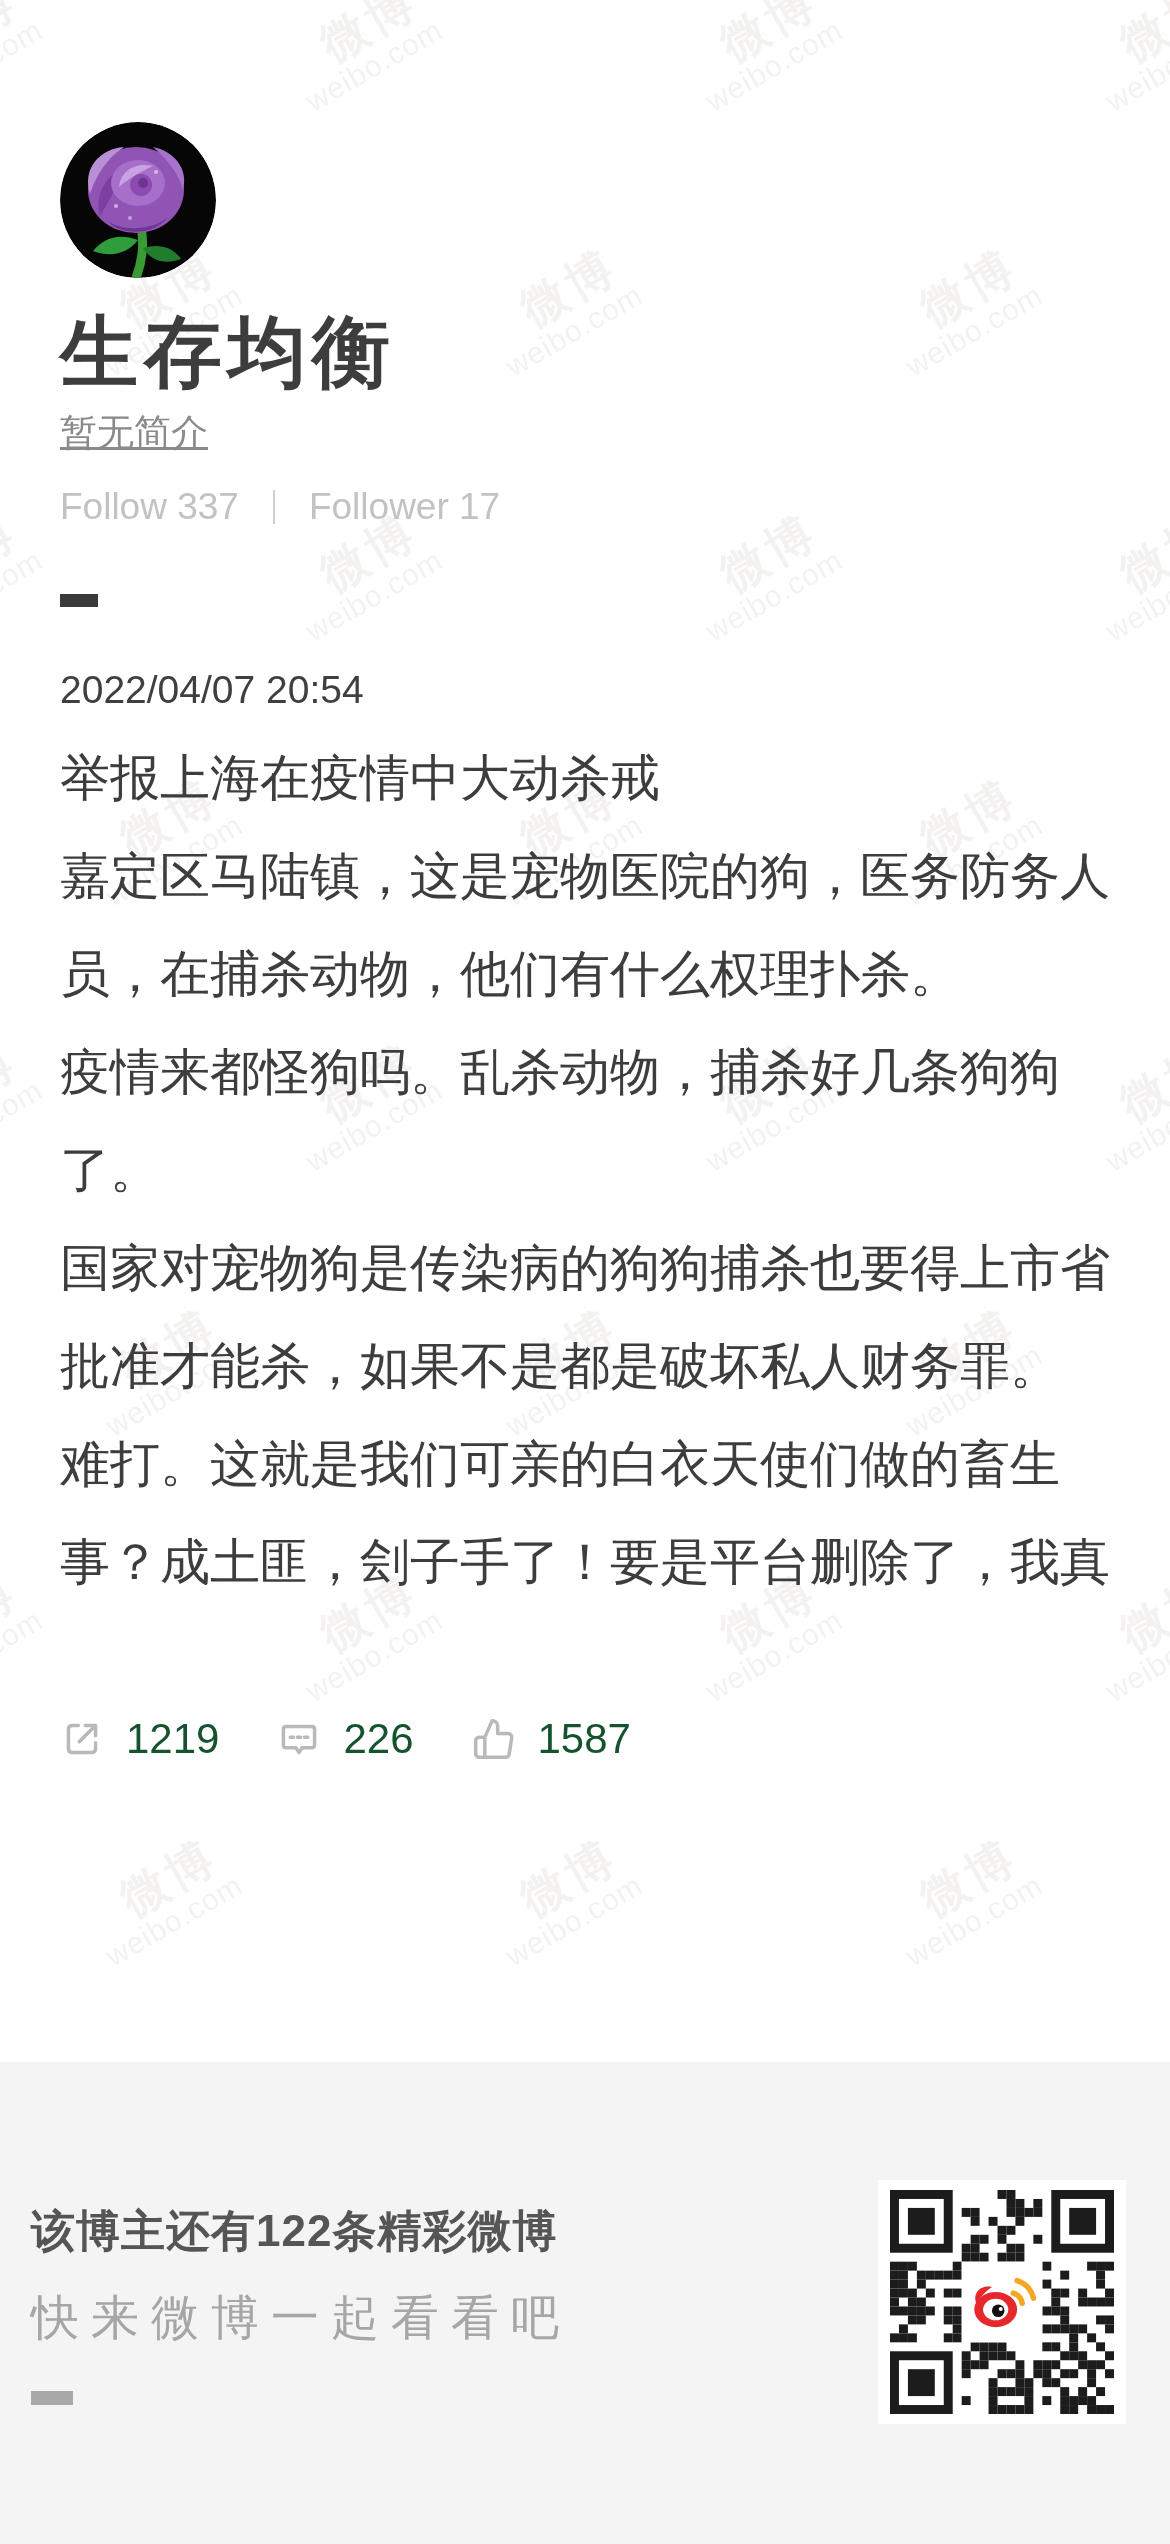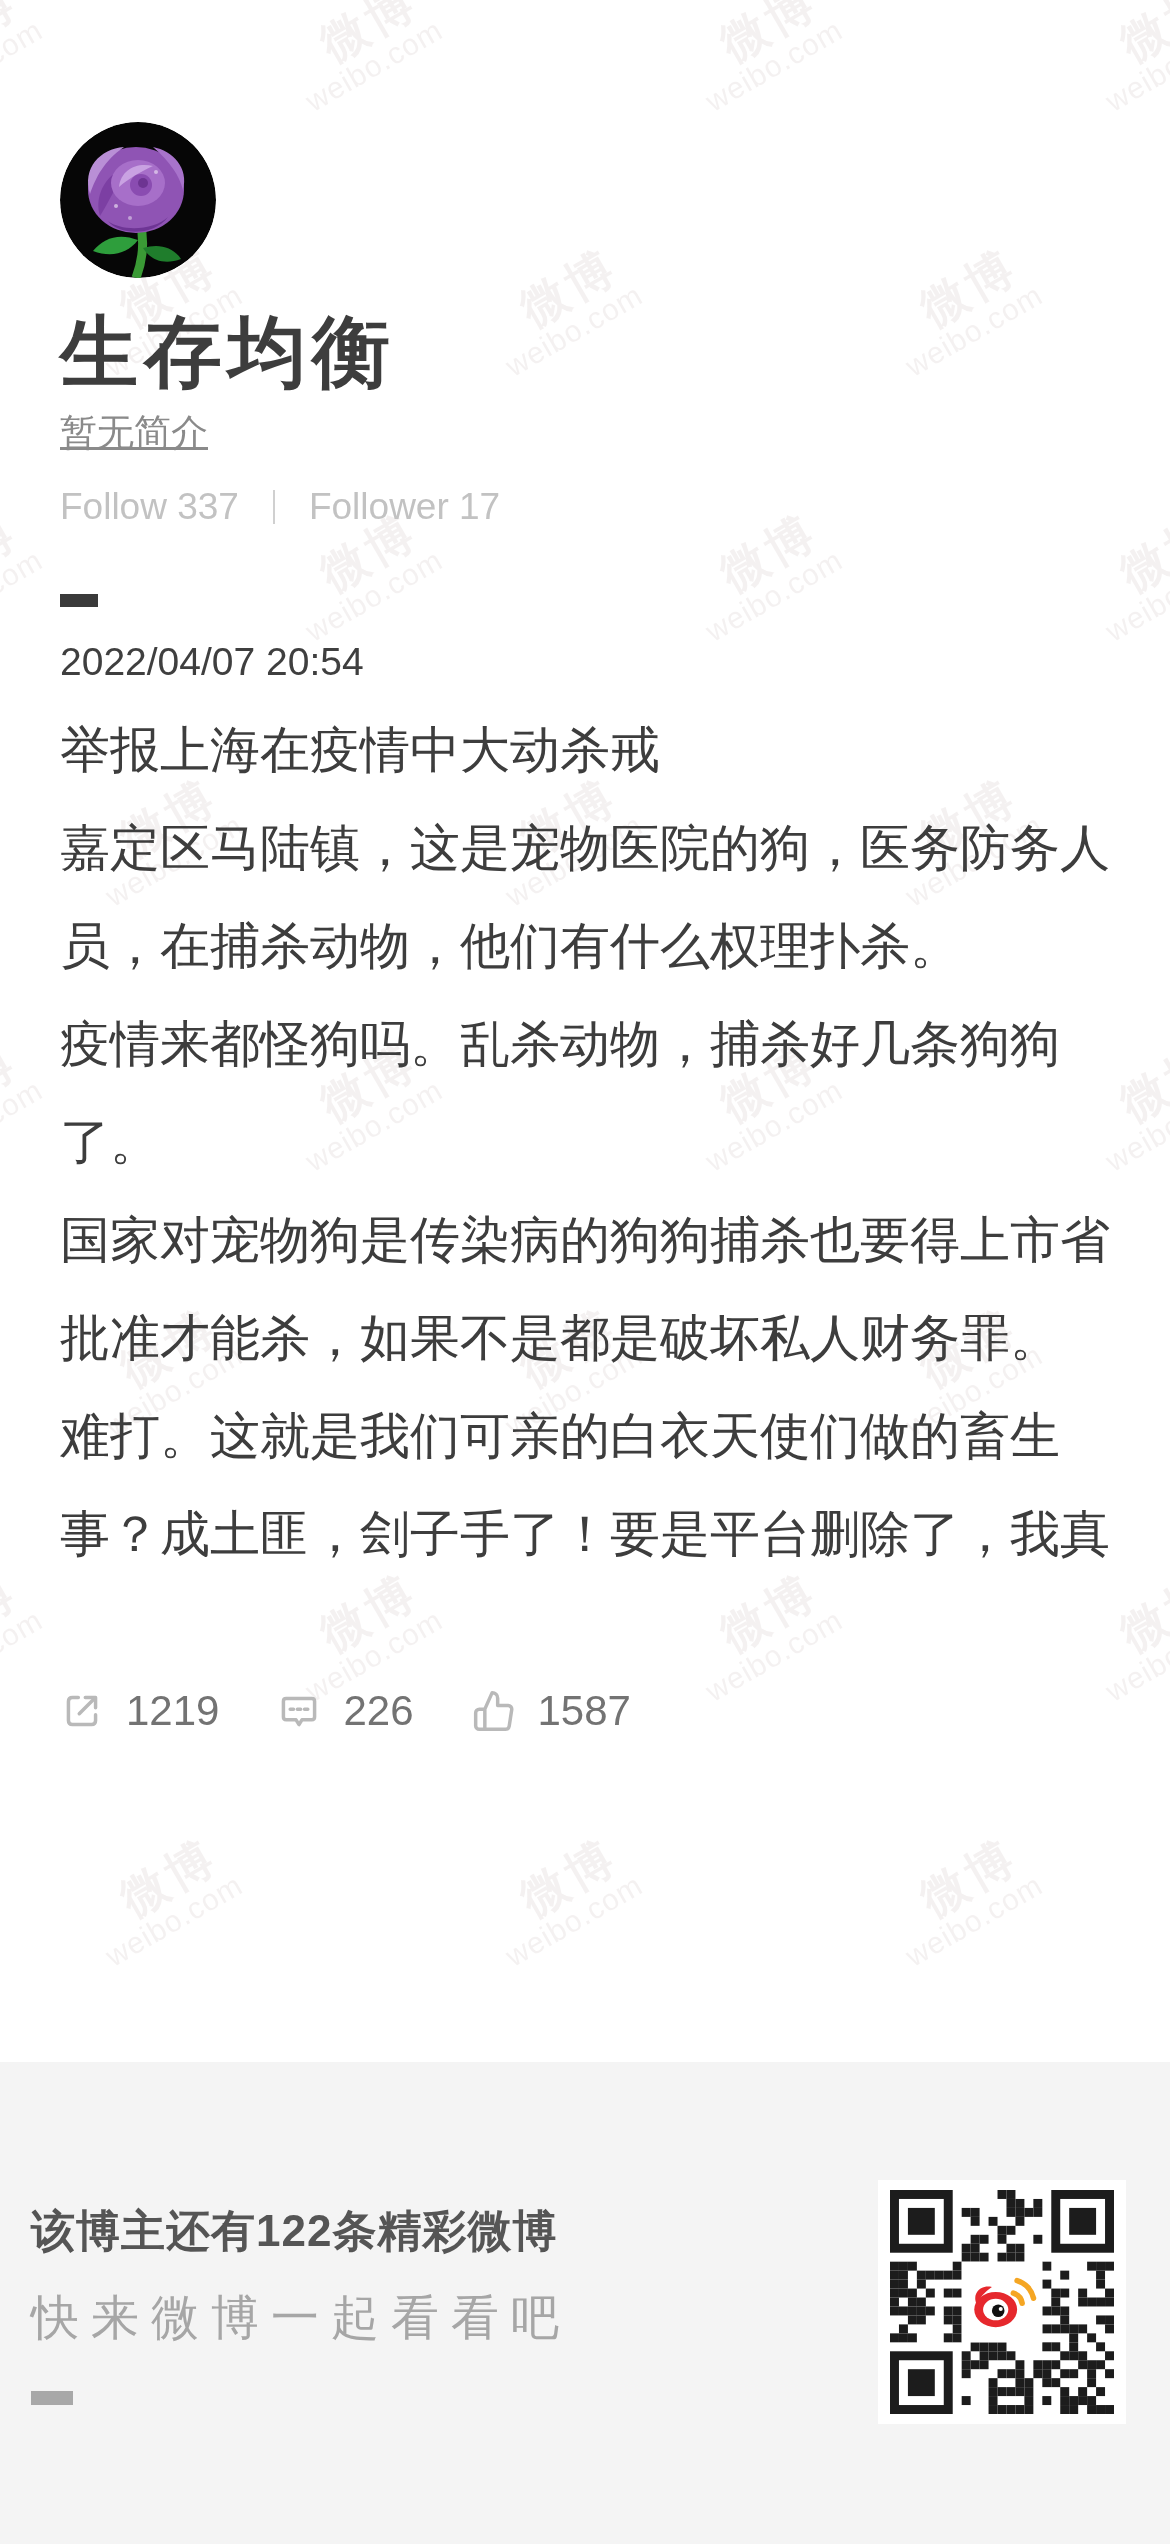--- a/index.html
+++ b/index.html
@@ -25,30 +25,30 @@
   .content{position:relative;z-index:1;padding:0 60px;}
   .avatar{
     margin-top:122px;width:156px;height:156px;border-radius:50%;
     overflow:hidden;display:block;
   }
   .username{margin-top:30px;font-size:78px;font-weight:bold;letter-spacing:6px;color:#3d3d3d;line-height:88px;}
   .bio{margin-top:14px;font-size:37px;color:#8a8a8a;line-height:46px;text-decoration:underline;}
   .follow-row{margin-top:28px;font-size:37px;color:#c2c2c2;line-height:46px;display:flex;align-items:center;gap:8px;}
   .follow-sep{display:inline-block;width:2px;height:34px;background:#d0d0d0;margin:0 26px;}
   .divider-dash{margin-top:64px;width:38px;height:13px;background:#3a3a3a;}
-  .post-date{margin-top:32px;font-size:39px;color:#3f3f3f;line-height:46px;}
+  .post-date{margin-top:60px;font-size:39px;color:#3f3f3f;line-height:46px;}
   .post-body{margin-top:16px;}
   .post-line{font-size:50px;line-height:98px;white-space:nowrap;color:#3d3d3d;}
   .post-link{color:#517fae;}
   .link-ico{display:inline-block;vertical-align:-7px;margin:0 8px 0 30px;}
   
   .stats-row{display:flex;align-items:center;margin-top:104px;}
   .stat{display:flex;align-items:center;margin-right:58px;}
   .stat svg{display:block;margin-right:22px;}
-  .stat-num{font-size:42px;color:#737373;}
+  .stat-num{font-size:42px;color:#14532d;}
   
   .footer{
     position:absolute;left:0;right:0;top:2062px;bottom:0;
     background:#f4f4f4;z-index:1;
     padding:143px 0 0 31px;box-sizing:border-box;
   }
   .footer-title{font-size:44px;font-weight:bold;color:#555555;letter-spacing:1px;line-height:52px;}
   .footer-sub{margin-top:38px;font-size:48px;color:#a6a6a6;letter-spacing:12px;line-height:46px;}
   .footer-dash{margin-top:50px;width:42px;height:14px;background:#a8a8a8;}
   .qr-card{

